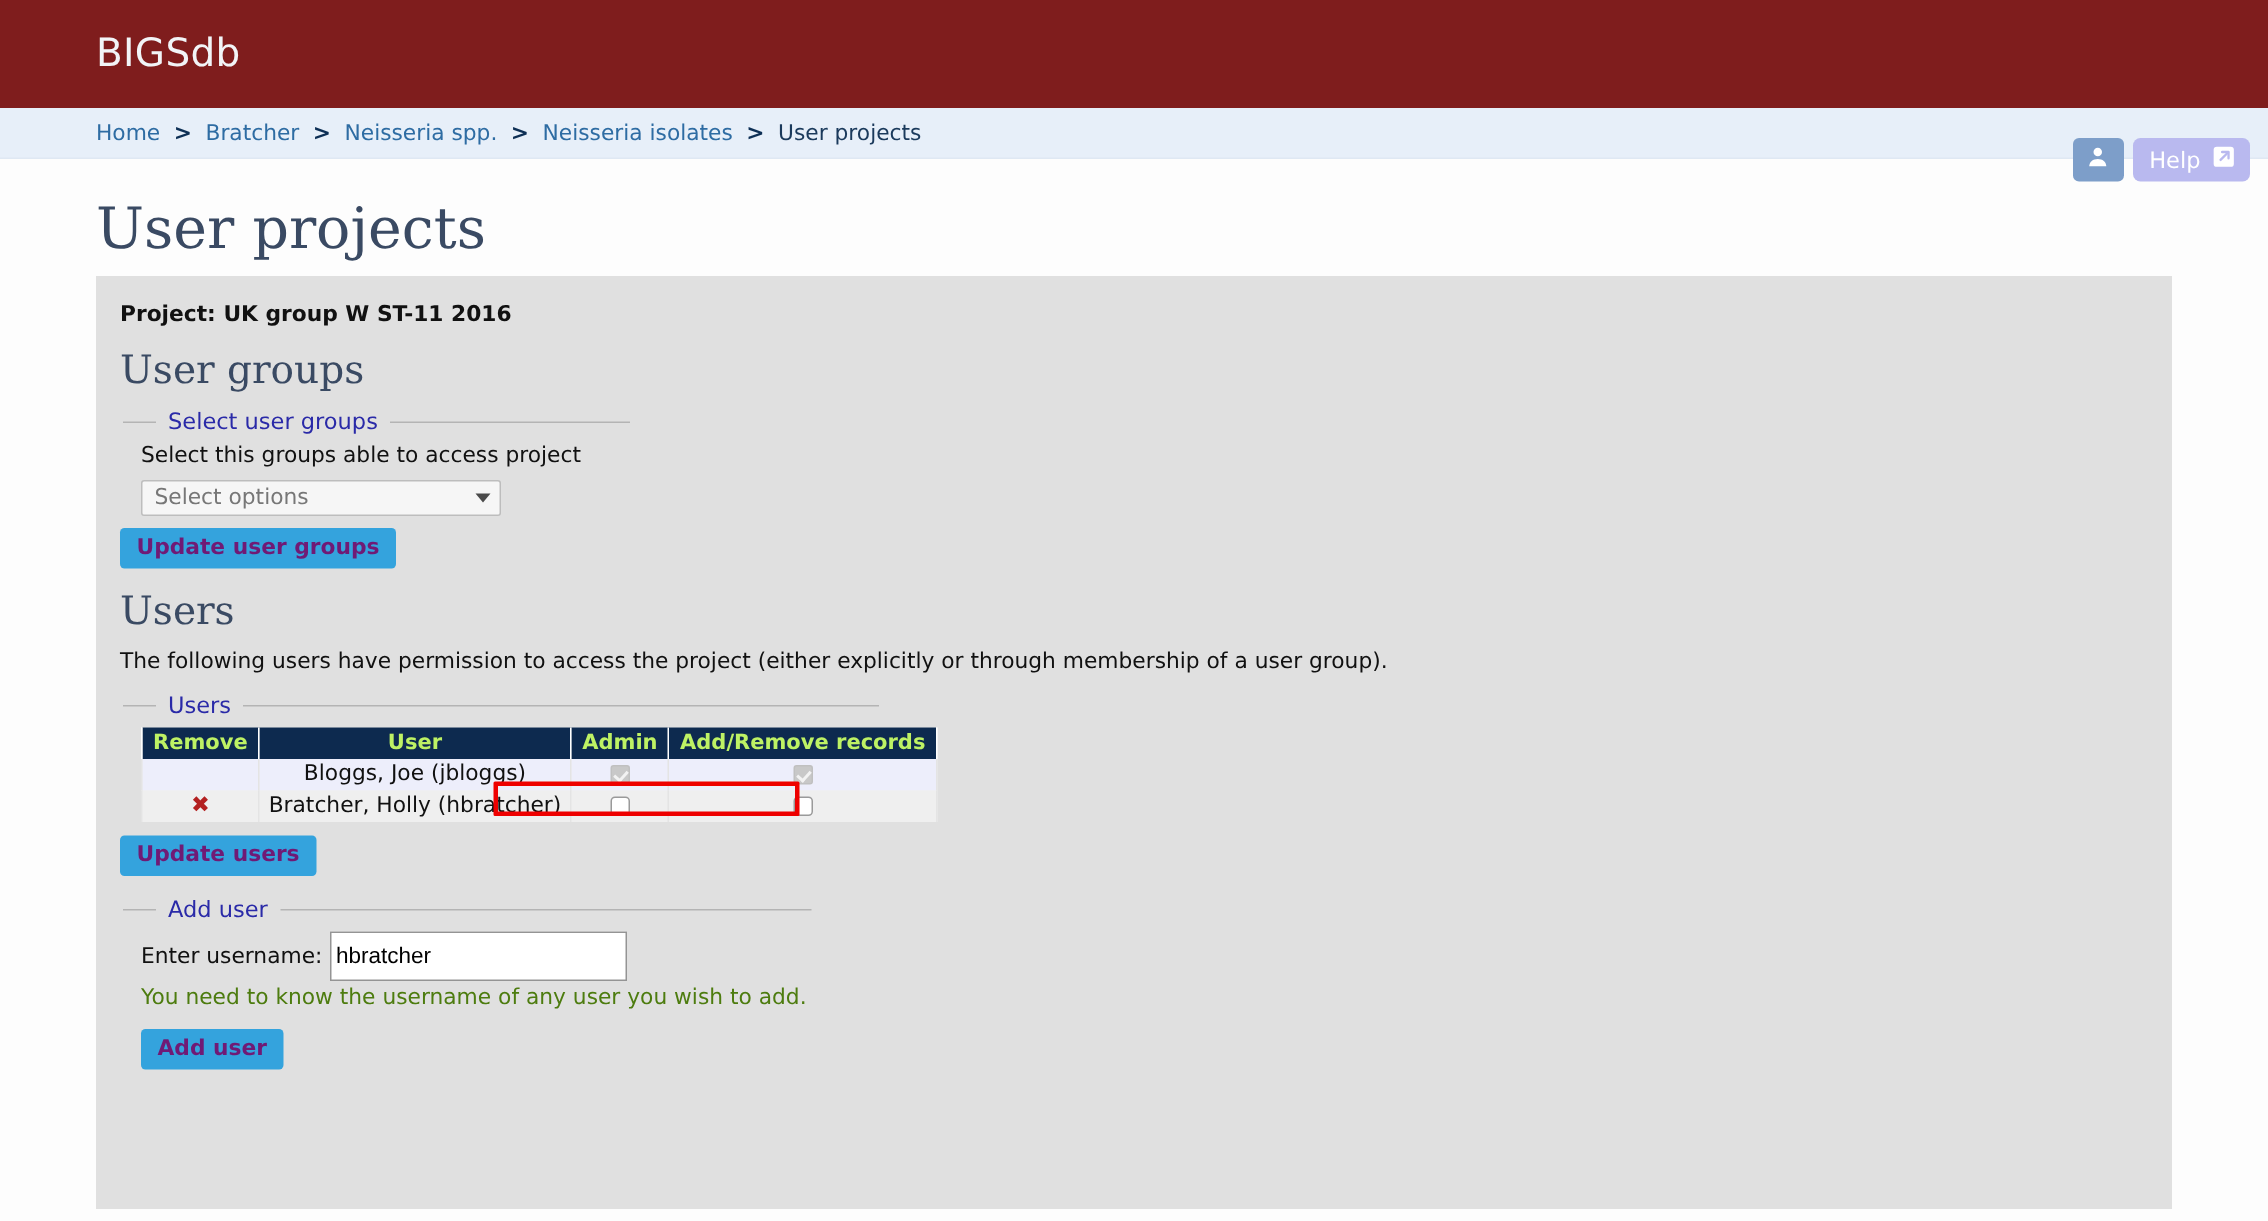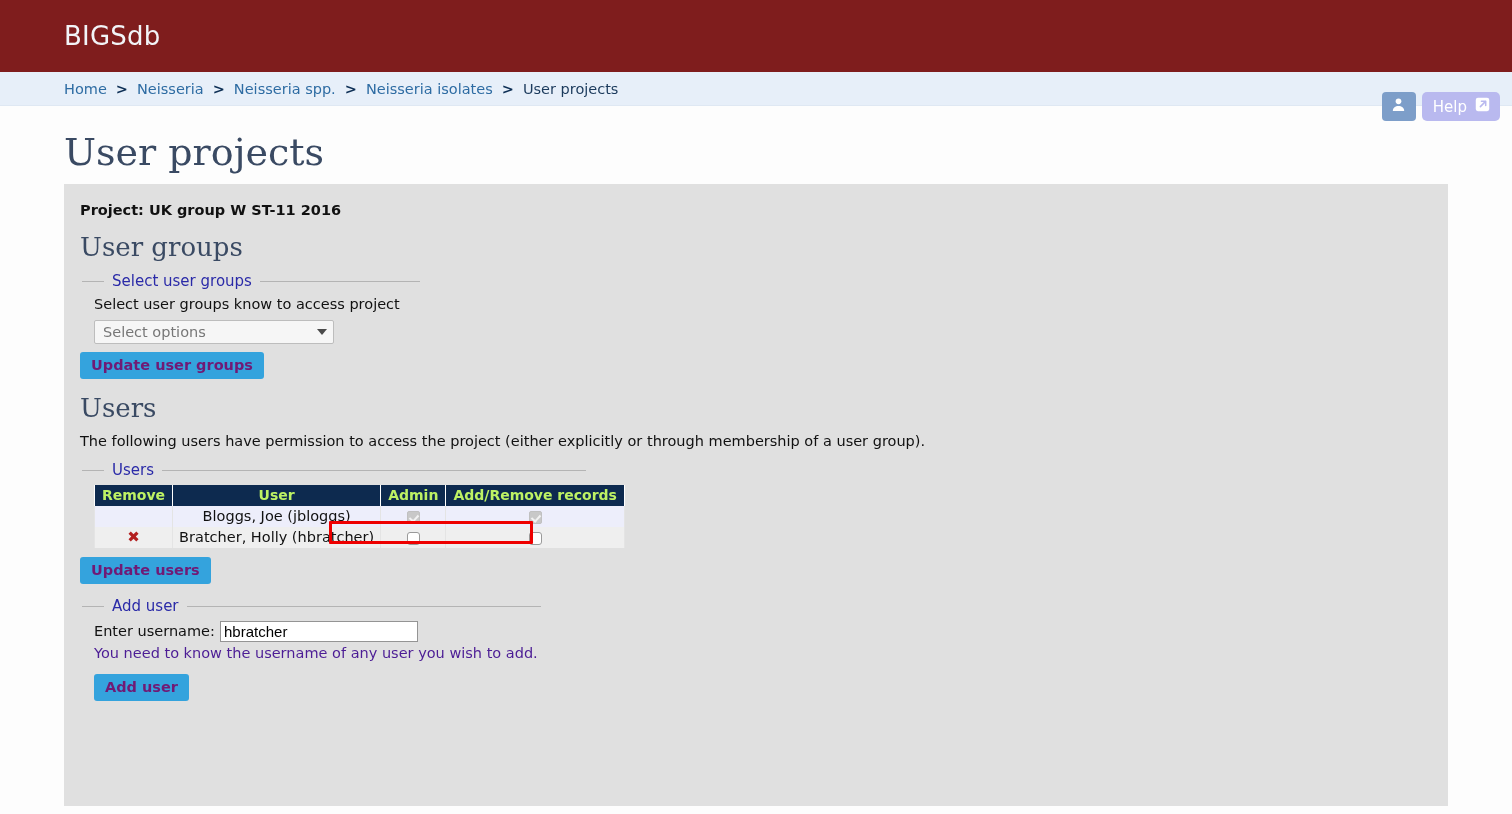--- a/index.html
+++ b/index.html
@@ -261,46 +261,46 @@
   #highlight-box {
     position: absolute;
     border: 3px solid #ee0000;
     pointer-events: none;
     border-radius: 1px;
   }
 
   
   .text-input {
     width: 198px;
-    height: 21px;
+    height: 33px;
     background: #ffffff;
     border: 1px solid #949494;
     font-family: "Liberation Sans", sans-serif;
     font-size: 15px;
     color: #000;
     padding: 0 3px;
     vertical-align: middle;
   }
   .hint-text {
     font-size: 14.5px;
-    color: #4c1d95;
+    color: #4d7c0f;
     margin-top: 3px;
   }
 </style>
 </head>
 <body>
 
 <div id="site-header">
   <div id="site-logo">BIGSdb</div>
 </div>
 
 <nav id="breadcrumb-bar">
   <a class="crumb" href="#">Home</a>
   <span class="crumb-sep">&gt;</span>
-  <a class="crumb" href="#">Neisseria</a>
+  <a class="crumb" href="#">Bratcher</a>
   <span class="crumb-sep">&gt;</span>
   <a class="crumb" href="#">Neisseria spp.</a>
   <span class="crumb-sep">&gt;</span>
   <a class="crumb" href="#">Neisseria isolates</a>
   <span class="crumb-sep">&gt;</span>
   <span class="crumb current">User projects</span>
 </nav>
 
 <div id="top-controls">
   <div id="user-icon-button">
@@ -331,21 +331,21 @@
 
   <h2 class="section-heading">User groups</h2>
 
   <fieldset class="ui-fieldset">
     <div class="legend-row">
       <div class="legend-line-short"></div>
       <div class="legend-text">Select user groups</div>
       <div class="legend-line-long" style="width:160px;"></div>
     </div>
     <div class="fieldset-body">
-      <div class="inline-label">Select user groups know to access project</div>
+      <div class="inline-label">Select this groups able to access project</div>
       <div class="select-box">
         <span class="select-placeholder">Select options</span>
         <span class="select-caret"></span>
       </div>
     </div>
   </fieldset>
 
   <div style="margin-top:8px;">
     <button class="blue-button">Update user groups</button>
   </div>

